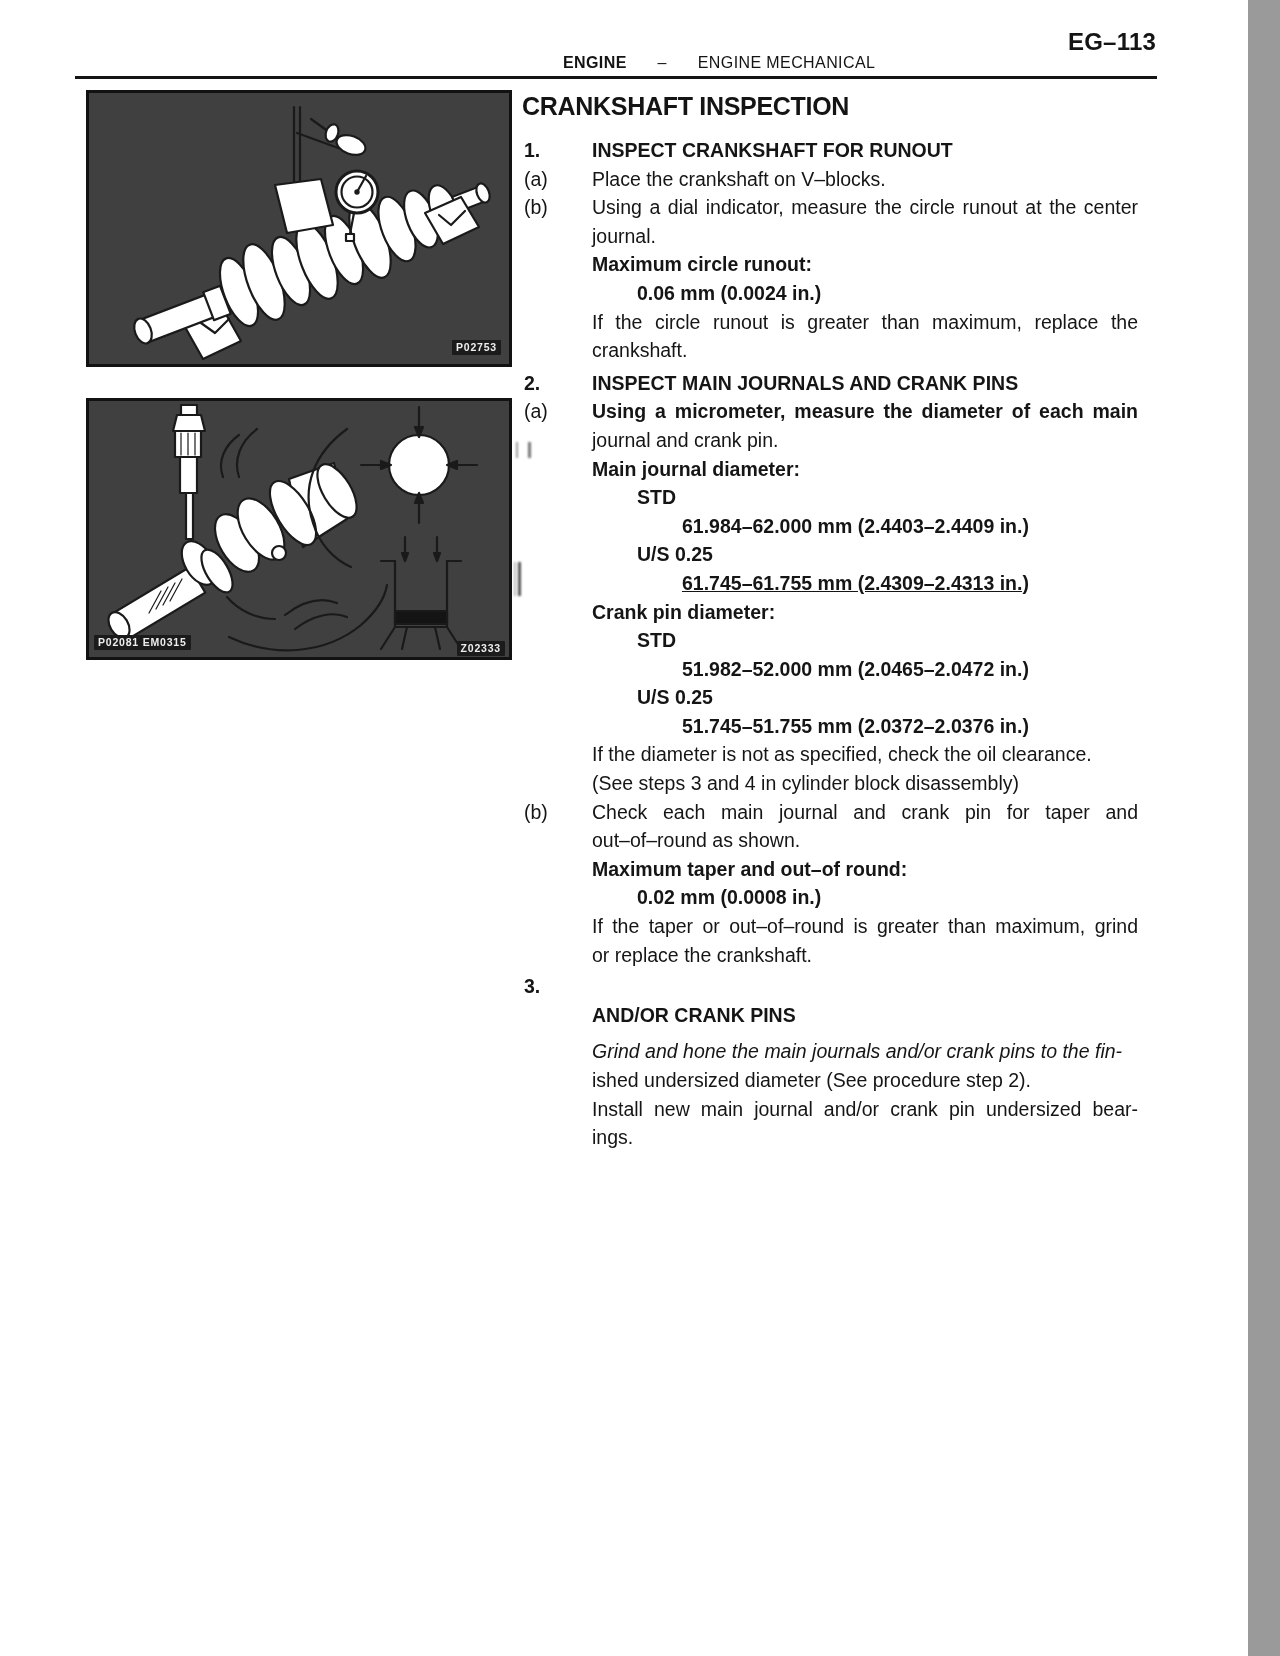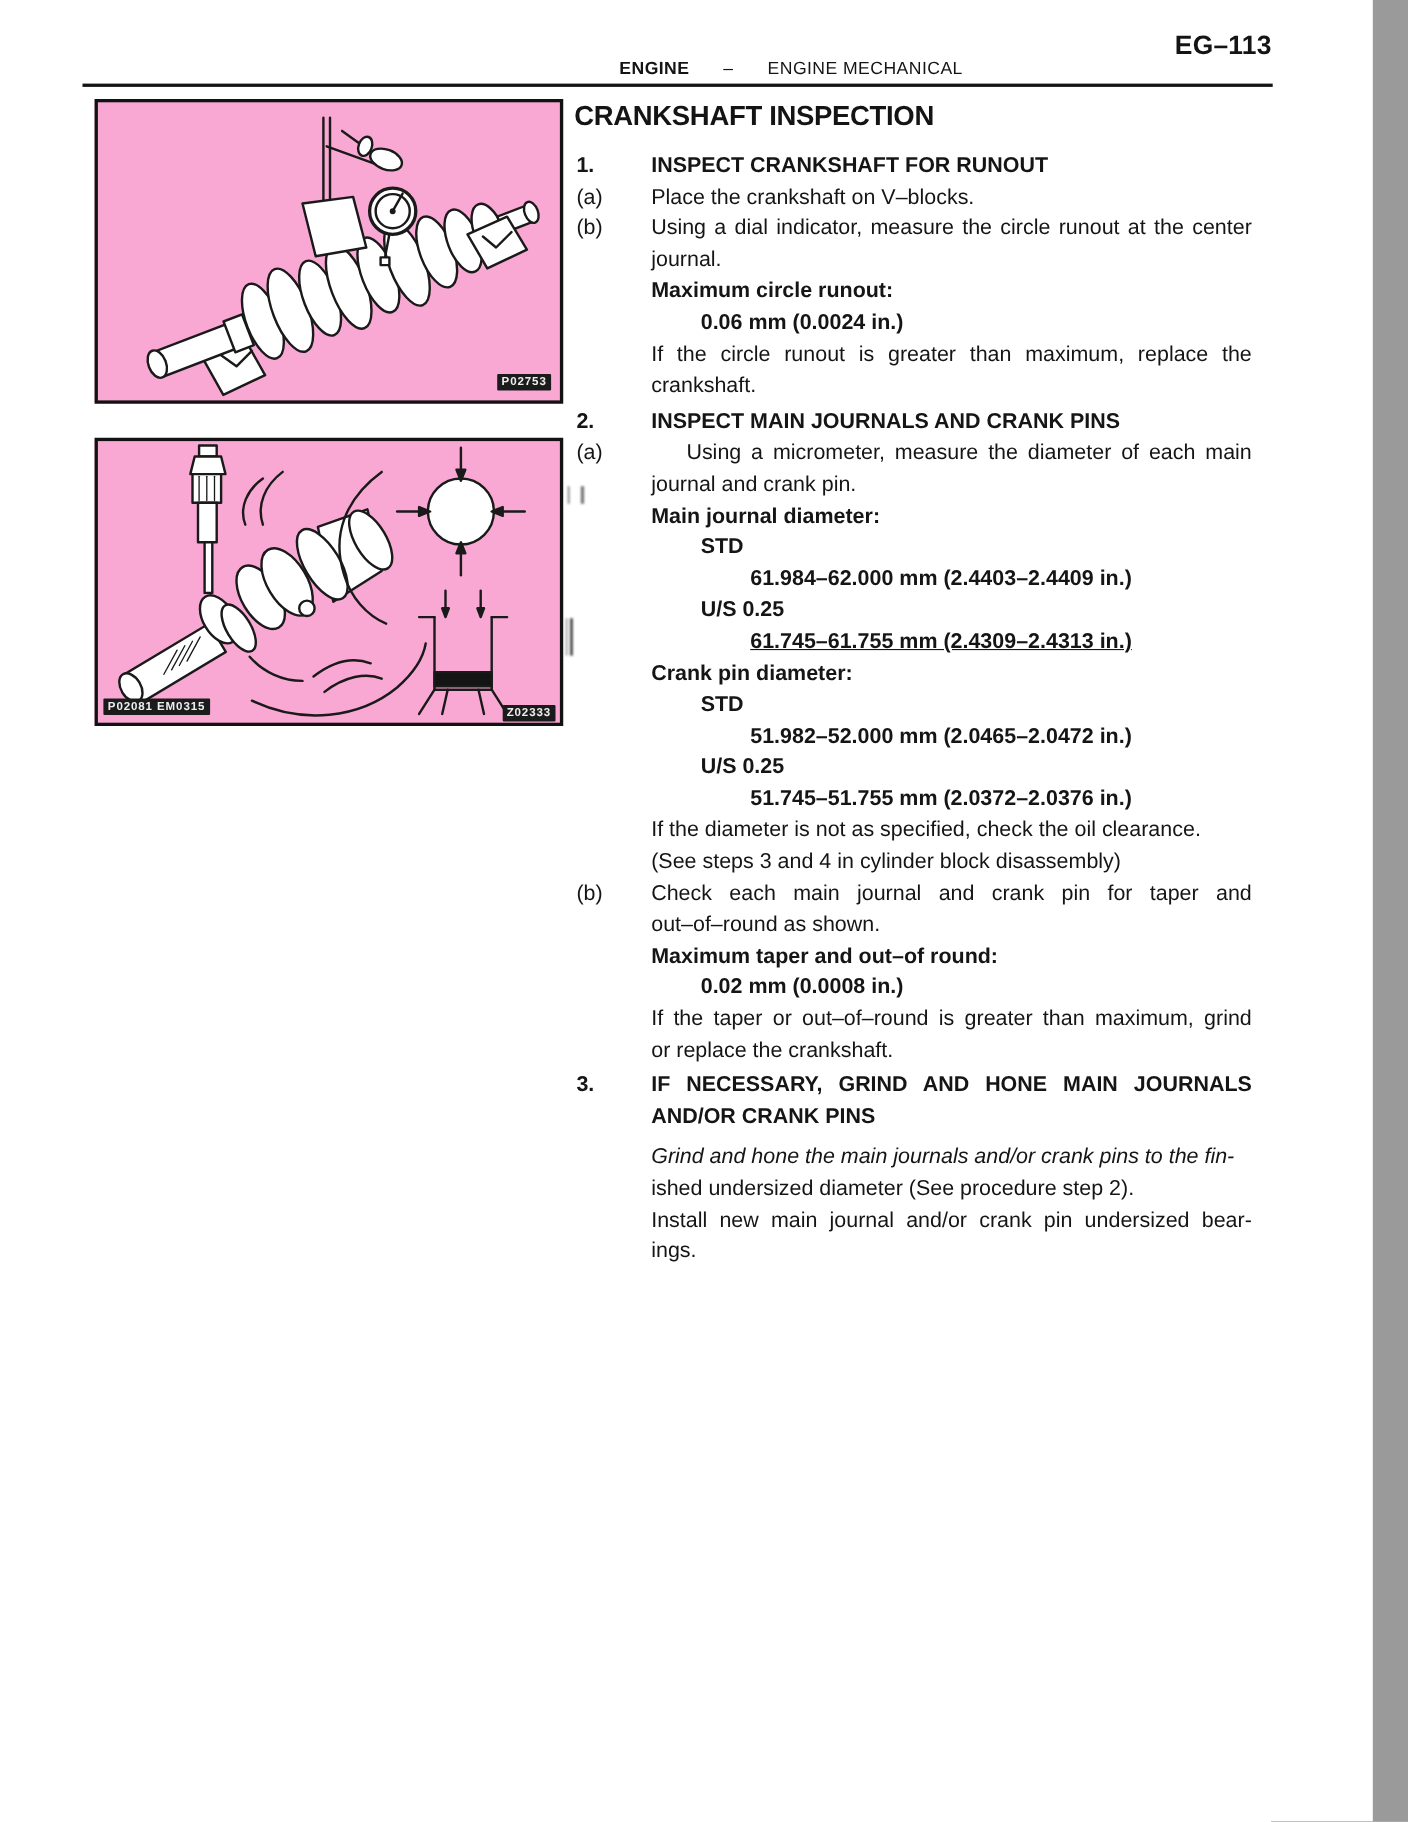--- a/index.html
+++ b/index.html
@@ -7,21 +7,21 @@
         font-family:"Liberation Sans", sans-serif;color:#141414;}
 
   
   #page-number{position:absolute;top:28px;right:92px;font-size:24px;font-weight:700;letter-spacing:.2px;}
   #running-header{position:absolute;top:54px;left:563px;font-size:16px;letter-spacing:.4px;white-space:nowrap;}
   #running-header .sec{font-weight:700;}
   #running-header .dash{margin:0 26px;}
   #header-rule{position:absolute;top:76px;left:75px;width:1082px;height:3px;background:#141414;}
 
   
-  .figbox{position:absolute;left:86px;width:420px;border:3px solid #121212;background:#f9a8d4;}
+  .figbox{position:absolute;left:86px;width:420px;border:3px solid #121212;background:#404040;}
   #figure-1{top:90px;height:271px;}
   #figure-2{top:398px;height:256px;}
   .figbox svg{display:block;width:100%;height:100%;}
   .figcode{position:absolute;background:#1b1b1b;color:#ededed;font-size:10.5px;font-weight:700;
            letter-spacing:.8px;padding:1px 4px 2px;line-height:12px;border-radius:1px;
            filter:blur(.3px);white-space:nowrap;}
   #fig1-code{right:8px;bottom:9px;}
   #fig2-code-left{left:5px;bottom:7px;}
   #fig2-code-right{right:4px;bottom:1px;}
 
@@ -215,21 +215,21 @@
       </div>
       <div class="tl">
         <span class="tx" style="margin-left: 68px;">crankshaft.</span>
       </div>
       <div class="tl" style="margin-top: 4px;">
         <span class="mk b">2.</span>
         <span class="tx b" style="margin-left: 68px;">INSPECT MAIN JOURNALS AND CRANK PINS</span>
       </div>
       <div class="tl">
         <span class="mk">(a)</span>
-        <span class="tx j" style="margin-left: 100px;">Using a micrometer, measure the diameter of each main</span>
+        <span class="tx j" style="margin-left: 68px; font-weight: bold;">Using a micrometer, measure the diameter of each main</span>
       </div>
       <div class="tl">
         <span class="tx" style="margin-left: 68px;">journal and crank pin.</span>
       </div>
       <div class="tl">
         <span class="tx b" style="margin-left: 68px;">Main journal diameter:</span>
       </div>
       <div class="tl">
         <span class="tx b" style="margin-left: 113px;">STD</span>
       </div>
@@ -277,21 +277,20 @@
         <span class="tx b" style="margin-left: 113px;">0.02 mm (0.0008 in.)</span>
       </div>
       <div class="tl">
         <span class="tx j" style="margin-left: 68px;">If the taper or out–of–round is greater than maximum, grind</span>
       </div>
       <div class="tl">
         <span class="tx" style="margin-left: 68px;">or replace the crankshaft.</span>
       </div>
       <div class="tl" style="margin-top: 3px;">
         <span class="mk b">3.</span>
-        <span class="tx b j" style="margin-left: 68px;">IF NECESSARY, GRIND AND HONE MAIN JOURNALS</span>
       </div>
       <div class="tl">
         <span class="tx b" style="margin-left: 68px;">AND/OR CRANK PINS</span>
       </div>
       <div class="tl" style="margin-top: 8px; font-style: italic;">
         <span class="tx" style="margin-left: 68px;">Grind and hone the main journals and/or crank pins to the fin-</span>
       </div>
       <div class="tl">
         <span class="tx" style="margin-left: 68px;">ished undersized diameter (See procedure step 2).</span>
       </div>

